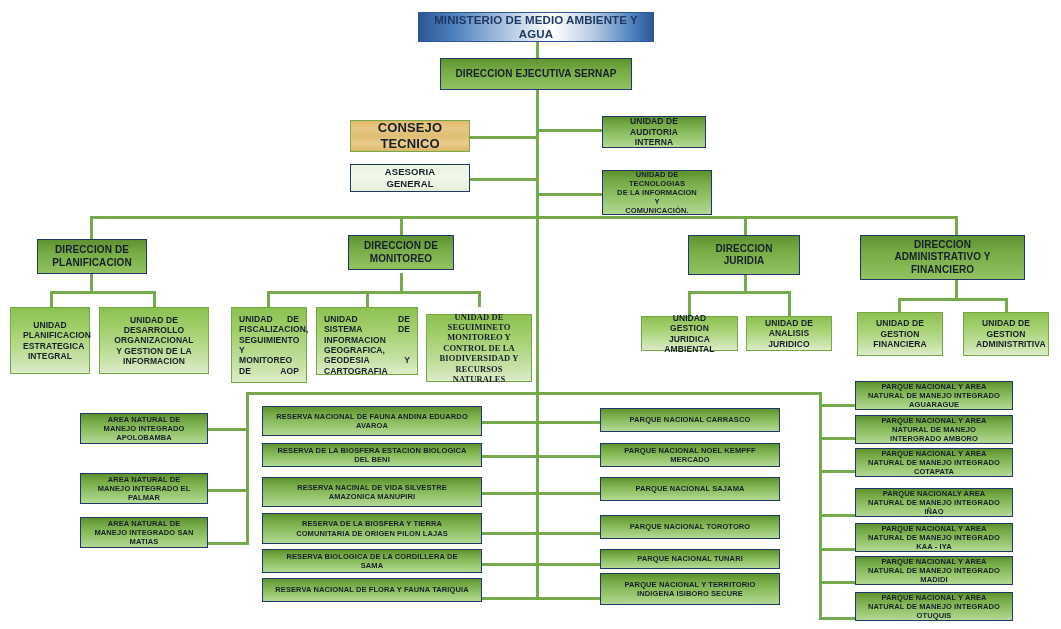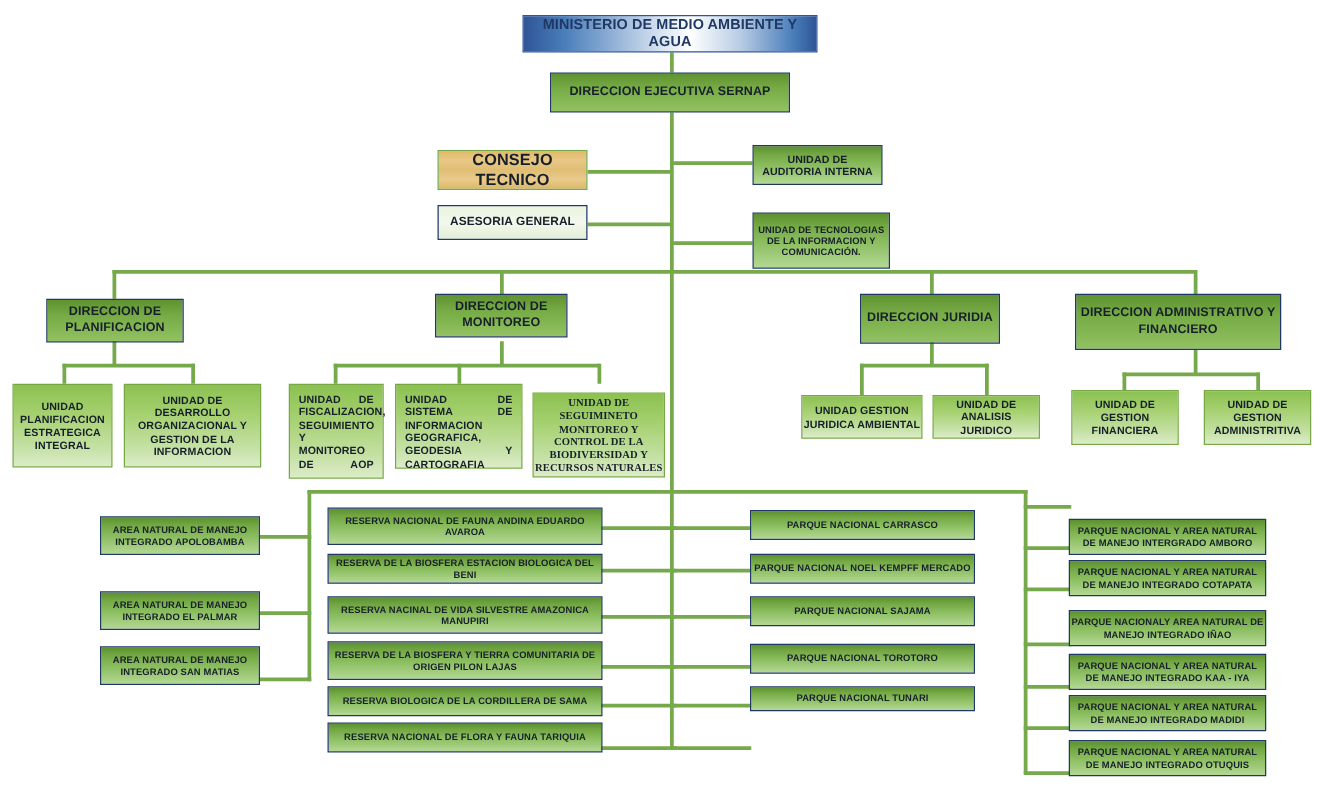--- a/index.html
+++ b/index.html
@@ -32,21 +32,21 @@
     position: absolute;
     box-sizing: border-box;
     display: flex;
     align-items: center;
     justify-content: center;
     text-align: center;
     color: #17202a;
     font-weight: bold;
     line-height: 1.22;
     letter-spacing: 0.1px;
-    padding: 2px 0;
+    padding: 2px 12px;
   }
 
   
   .box.ministry {
     background: linear-gradient(to right,
         #2f5597 0%, #4a7ebb 14%, #dce6f2 48%, #ffffff 57%,
         #b8cce4 74%, #4a7ebb 92%, #2f5597 100%);
     border: 1px solid #2f5597;
     color: #1f3864;
     font-size: 11.5px;
@@ -282,21 +282,27 @@
   </div>
   <div class="box greenbox" style="left:600px; top:477px; width:180px; height:24px; font-size:7.5px;">
     <span class="txt">PARQUE NACIONAL SAJAMA</span>
   </div>
   <div class="box greenbox" style="left:600px; top:515px; width:180px; height:24px; font-size:7.5px;">
     <span class="txt">PARQUE NACIONAL TOROTORO</span>
   </div>
   <div class="box greenbox" style="left:600px; top:549px; width:180px; height:20px; font-size:7.5px;">
     <span class="txt">PARQUE NACIONAL TUNARI</span>
   </div>
-
+  <div class="box greenbox" style="left:600px; top:573px; width:180px; height:32px; font-size:7.5px;">
+    <span class="txt">PARQUE NACIONAL Y TERRITORIO INDIGENA ISIBORO SECURE</span>
+  </div>
+
+  <div class="box greenbox" style="left:855px; top:381px; width:158px; height:29px; font-size:7.5px;">
+    <span class="txt">PARQUE NACIONAL Y AREA NATURAL DE MANEJO INTEGRADO AGUARAGUE</span>
+  </div>
   <div class="box greenbox" style="left:855px; top:415px; width:158px; height:29px; font-size:7.5px;">
     <span class="txt">PARQUE NACIONAL Y AREA NATURAL DE MANEJO INTERGRADO AMBORO</span>
   </div>
   <div class="box greenbox" style="left:855px; top:448px; width:158px; height:29px; font-size:7.5px;">
     <span class="txt">PARQUE NACIONAL Y AREA NATURAL DE MANEJO INTEGRADO COTAPATA</span>
   </div>
   <div class="box greenbox" style="left:855px; top:488px; width:158px; height:29px; font-size:7.5px;">
     <span class="txt">PARQUE NACIONALY AREA NATURAL DE MANEJO INTEGRADO IÑAO</span>
   </div>
   <div class="box greenbox" style="left:855px; top:523px; width:158px; height:29px; font-size:7.5px;justify-content:center;">

